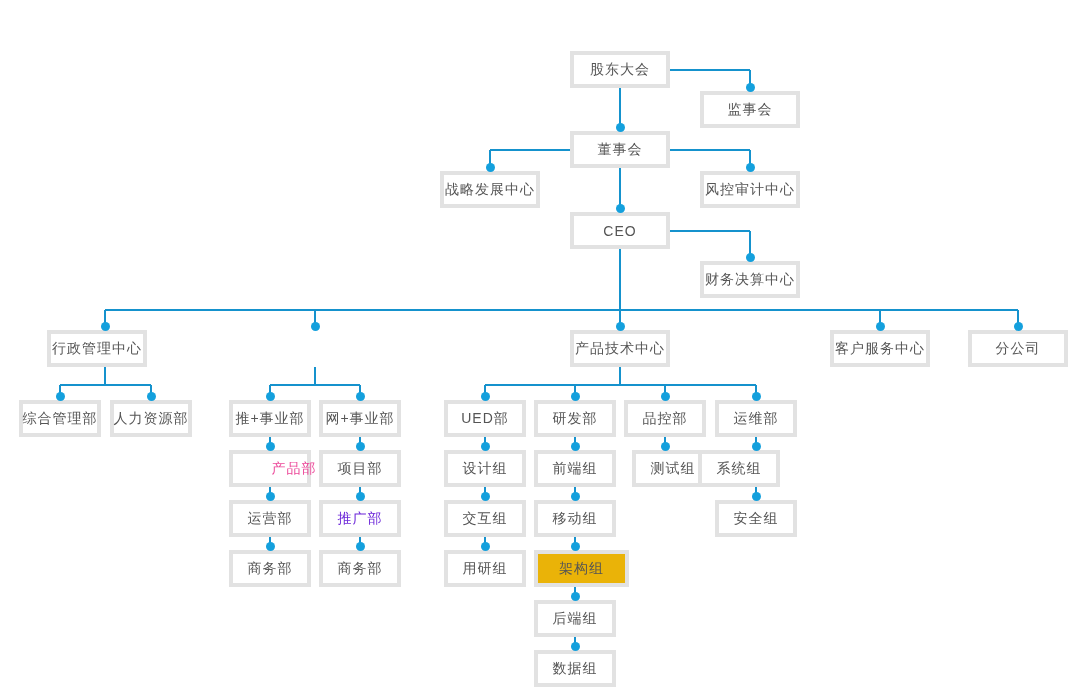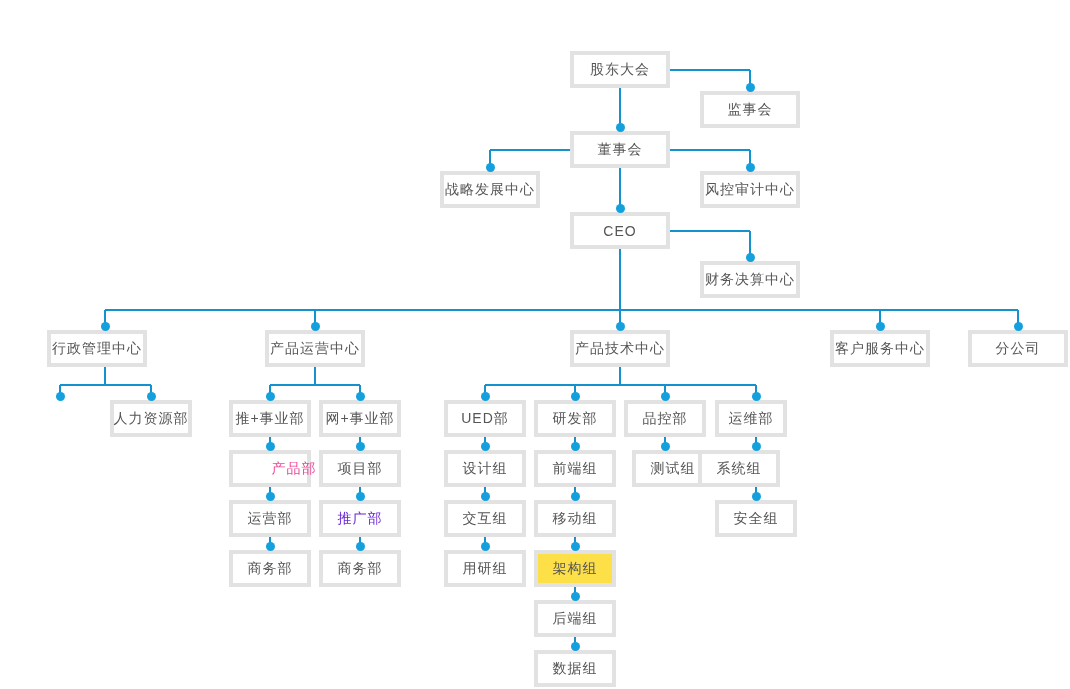--- a/index.html
+++ b/index.html
@@ -150,32 +150,32 @@
     </div>
     <div class="org-node" style="left: 570px; top: 212px; width: 100px; height: 37px; border-color: rgb(226, 226, 226); background: rgb(255, 255, 255);">
       <span style="color: rgb(85, 85, 85);">CEO</span>
     </div>
     <div class="org-node" style="left: 700px; top: 261px; width: 100px; height: 37px; border-color: rgb(226, 226, 226); background: rgb(255, 255, 255);">
       <span style="color: rgb(85, 85, 85);">财务决算中心</span>
     </div>
     <div class="org-node" style="left: 47px; top: 330px; width: 100px; height: 37px; border-color: rgb(226, 226, 226); background: rgb(255, 255, 255);">
       <span style="color: rgb(85, 85, 85);">行政管理中心</span>
     </div>
-    <div class="org-node" style="left: 265px; top: 330px; width: 100px; height: 37px; border-color: rgb(226, 226, 226); background: rgb(255, 255, 255);">
-      <span style="color: rgb(85, 85, 85);">产品运营中心</span>
-    </div>
     <div class="org-node" style="left: 570px; top: 330px; width: 100px; height: 37px; border-color: rgb(226, 226, 226); background: rgb(255, 255, 255);">
       <span style="color: rgb(85, 85, 85);">产品技术中心</span>
     </div>
     <div class="org-node" style="left: 830px; top: 330px; width: 100px; height: 37px; border-color: rgb(226, 226, 226); background: rgb(255, 255, 255);">
       <span style="color: rgb(85, 85, 85);">客户服务中心</span>
     </div>
     <div class="org-node" style="left: 968px; top: 330px; width: 100px; height: 37px; border-color: rgb(226, 226, 226); background: rgb(255, 255, 255);">
       <span style="color: rgb(85, 85, 85);">分公司</span>
     </div>
+    <div class="org-node" style="left: 19px; top: 400px; width: 82px; height: 37px; border-color: rgb(226, 226, 226); background: rgb(255, 255, 255);">
+      <span style="color: rgb(85, 85, 85);">综合管理部</span>
+    </div>
     <div class="org-node" style="left: 110px; top: 400px; width: 82px; height: 37px; border-color: rgb(226, 226, 226); background: rgb(255, 255, 255);">
       <span style="color: rgb(85, 85, 85);">人力资源部</span>
     </div>
     <div class="org-node" style="left: 229px; top: 400px; width: 82px; height: 37px; border-color: rgb(226, 226, 226); background: rgb(255, 255, 255);">
       <span style="color: rgb(85, 85, 85);">推+事业部</span>
     </div>
     <div class="org-node" style="left: 319px; top: 400px; width: 82px; height: 37px; border-color: rgb(226, 226, 226); background: rgb(255, 255, 255);">
       <span style="color: rgb(85, 85, 85);">网+事业部</span>
     </div>
     <div class="org-node" style="left: 229px; top: 450px; width: 82px; height: 37px; border-color: rgb(226, 226, 226); background: rgb(255, 255, 255);">
@@ -210,36 +210,36 @@
     </div>
     <div class="org-node" style="left: 534px; top: 400px; width: 82px; height: 37px; border-color: rgb(226, 226, 226); background: rgb(255, 255, 255);">
       <span style="color: rgb(85, 85, 85);">研发部</span>
     </div>
     <div class="org-node" style="left: 534px; top: 450px; width: 82px; height: 37px; border-color: rgb(226, 226, 226); background: rgb(255, 255, 255);">
       <span style="color: rgb(85, 85, 85);">前端组</span>
     </div>
     <div class="org-node" style="left: 534px; top: 500px; width: 82px; height: 37px; border-color: rgb(226, 226, 226); background: rgb(255, 255, 255);">
       <span style="color: rgb(85, 85, 85);">移动组</span>
     </div>
-    <div class="org-node" style="left: 534px; top: 550px; width: 82px; height: 37px; border-color: rgb(226, 226, 226); background: #fde047;">
+    <div class="org-node" style="left: 534px; top: 550px; width: 95px; height: 37px; border-color: rgb(226, 226, 226); background: #eab308;">
       <span style="color: rgb(85, 85, 85);">架构组</span>
     </div>
     <div class="org-node" style="left: 534px; top: 600px; width: 82px; height: 37px; border-color: rgb(226, 226, 226); background: rgb(255, 255, 255);">
       <span style="color: rgb(85, 85, 85);">后端组</span>
     </div>
     <div class="org-node" style="left: 534px; top: 650px; width: 82px; height: 37px; border-color: rgb(226, 226, 226); background: rgb(255, 255, 255);">
       <span style="color: rgb(85, 85, 85);">数据组</span>
     </div>
     <div class="org-node" style="left: 624px; top: 400px; width: 82px; height: 37px; border-color: rgb(226, 226, 226); background: rgb(255, 255, 255);">
       <span style="color: rgb(85, 85, 85);">品控部</span>
     </div>
     <div class="org-node" style="left: 632px; top: 450px; width: 82px; height: 37px; border-color: rgb(226, 226, 226); background: rgb(255, 255, 255);">
       <span style="color: rgb(85, 85, 85);">测试组</span>
     </div>
-    <div class="org-node" style="left: 715px; top: 400px; width: 72px; height: 37px; border-color: rgb(226, 226, 226); background: rgb(255, 255, 255);">
+    <div class="org-node" style="left: 715px; top: 400px; width: 82px; height: 37px; border-color: rgb(226, 226, 226); background: rgb(255, 255, 255);">
       <span style="color: rgb(85, 85, 85);">运维部</span>
     </div>
     <div class="org-node" style="left: 698px; top: 450px; width: 82px; height: 37px; border-color: rgb(226, 226, 226); background: rgb(255, 255, 255);">
       <span style="color: rgb(85, 85, 85);">系统组</span>
     </div>
     <div class="org-node" style="left: 715px; top: 500px; width: 82px; height: 37px; border-color: rgb(226, 226, 226); background: rgb(255, 255, 255);">
       <span style="color: rgb(85, 85, 85);">安全组</span>
     </div>
   </div>
 

